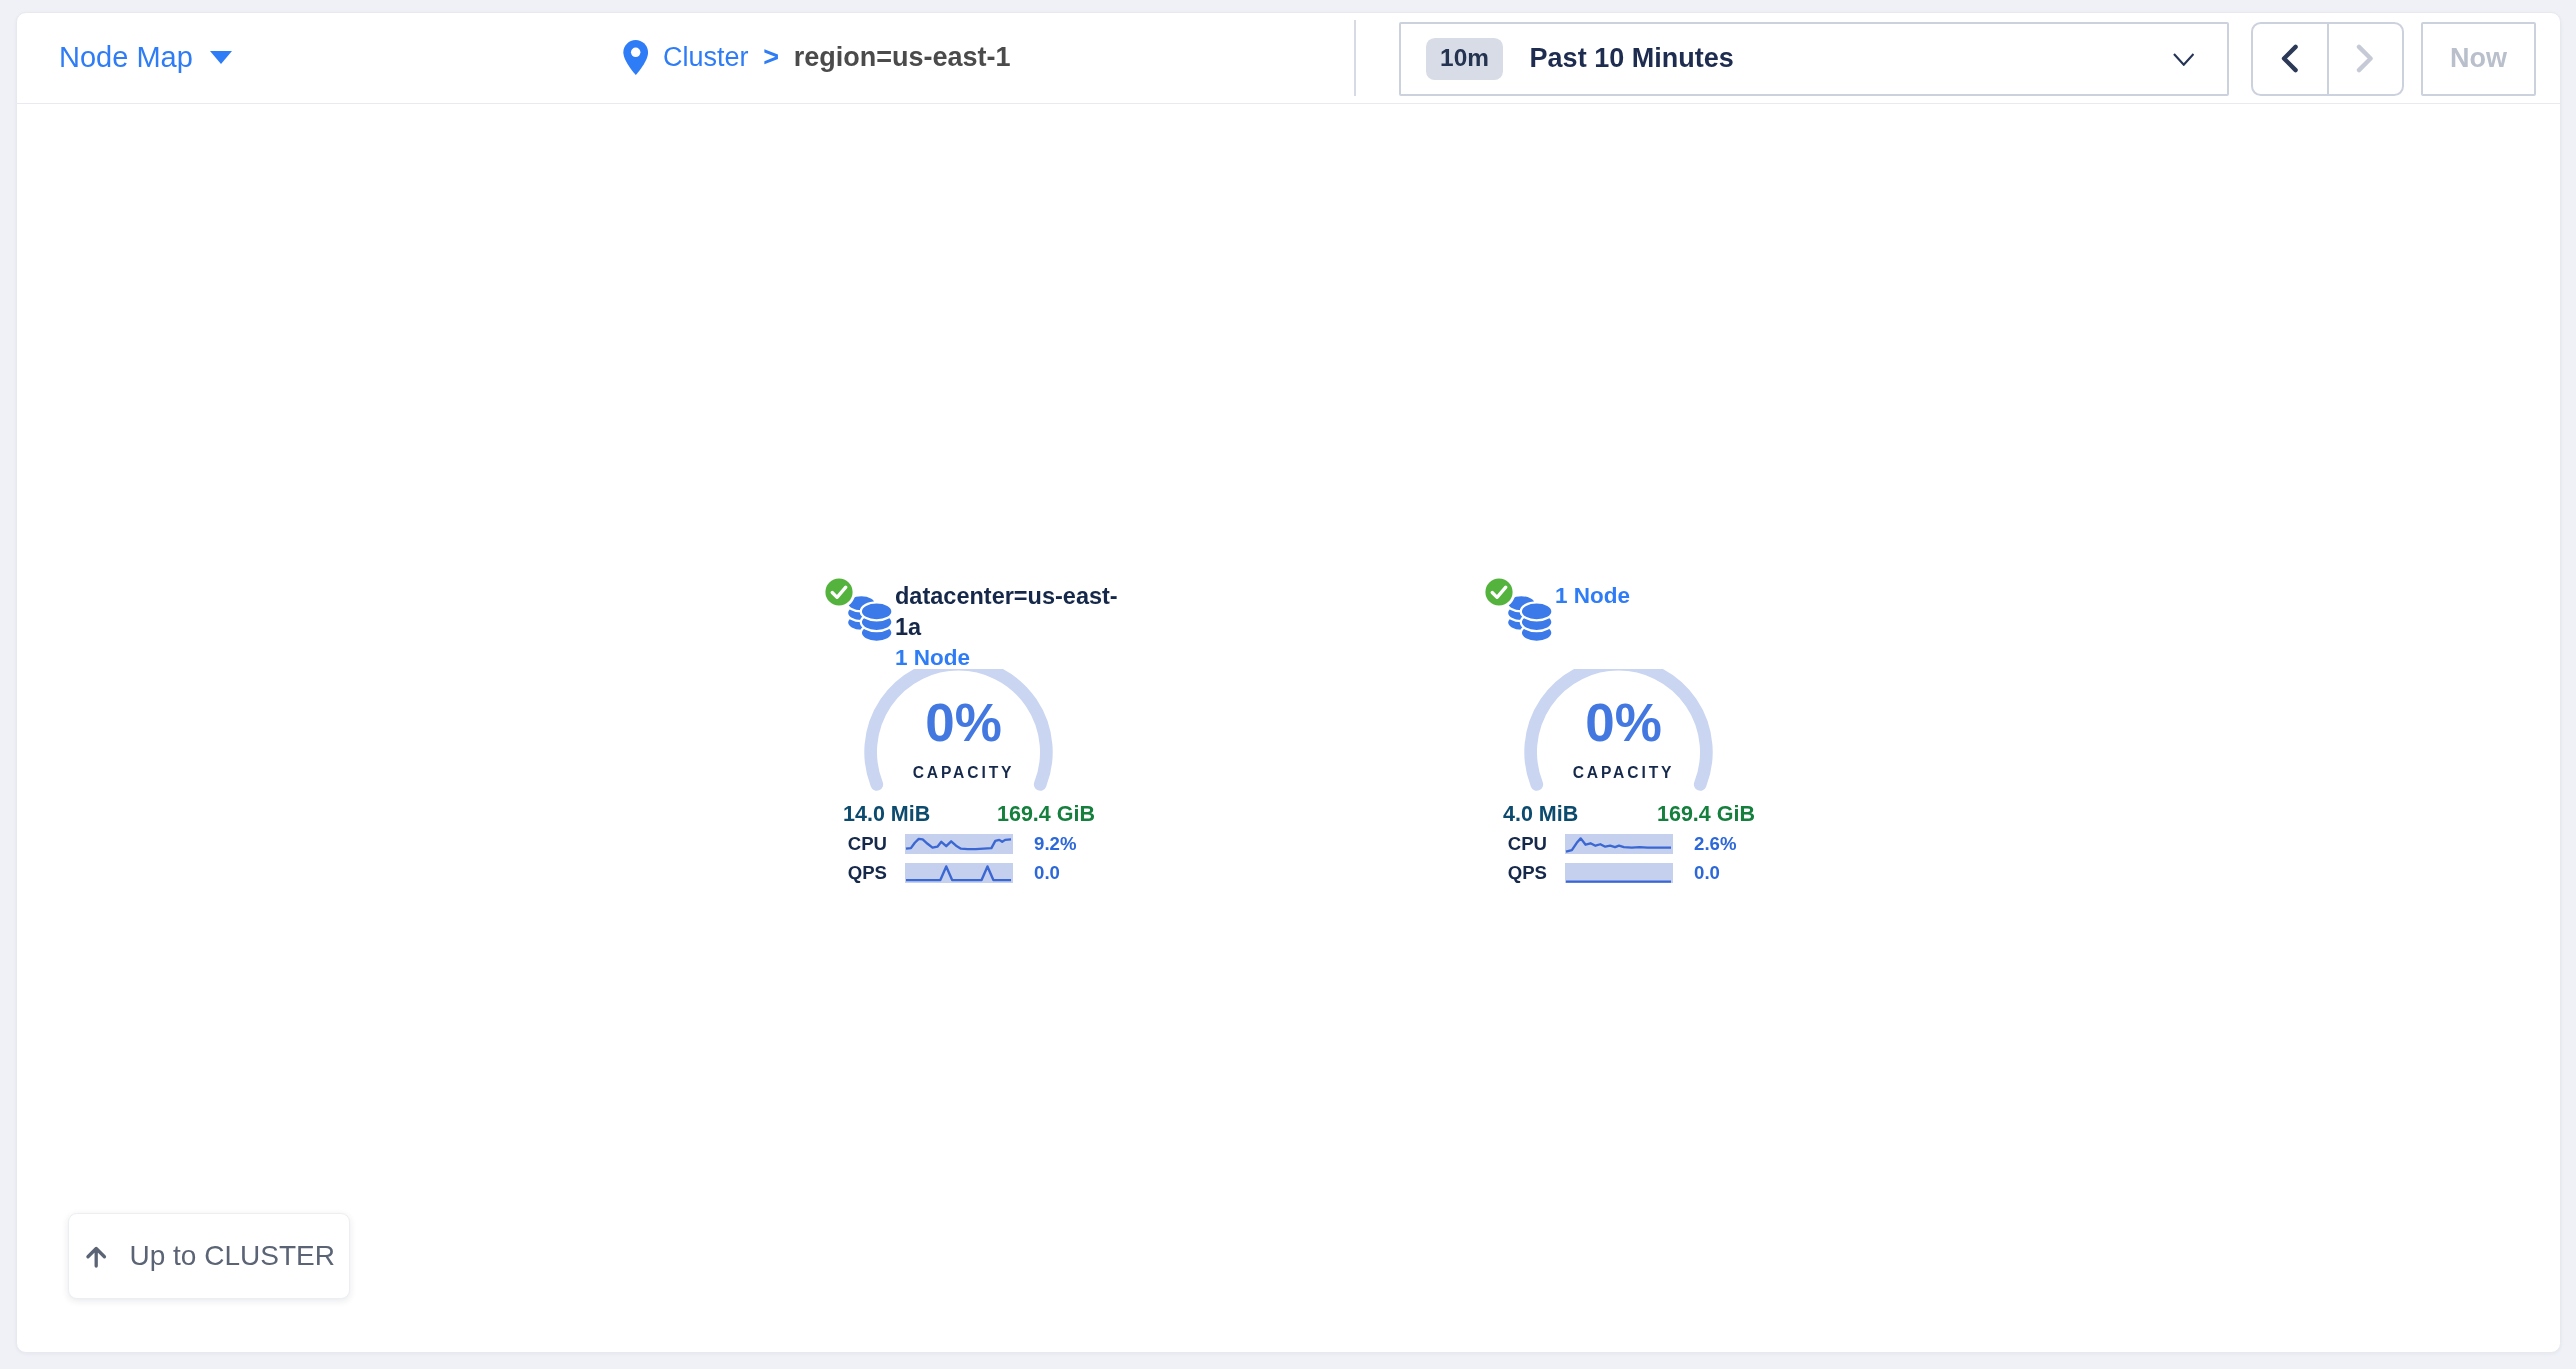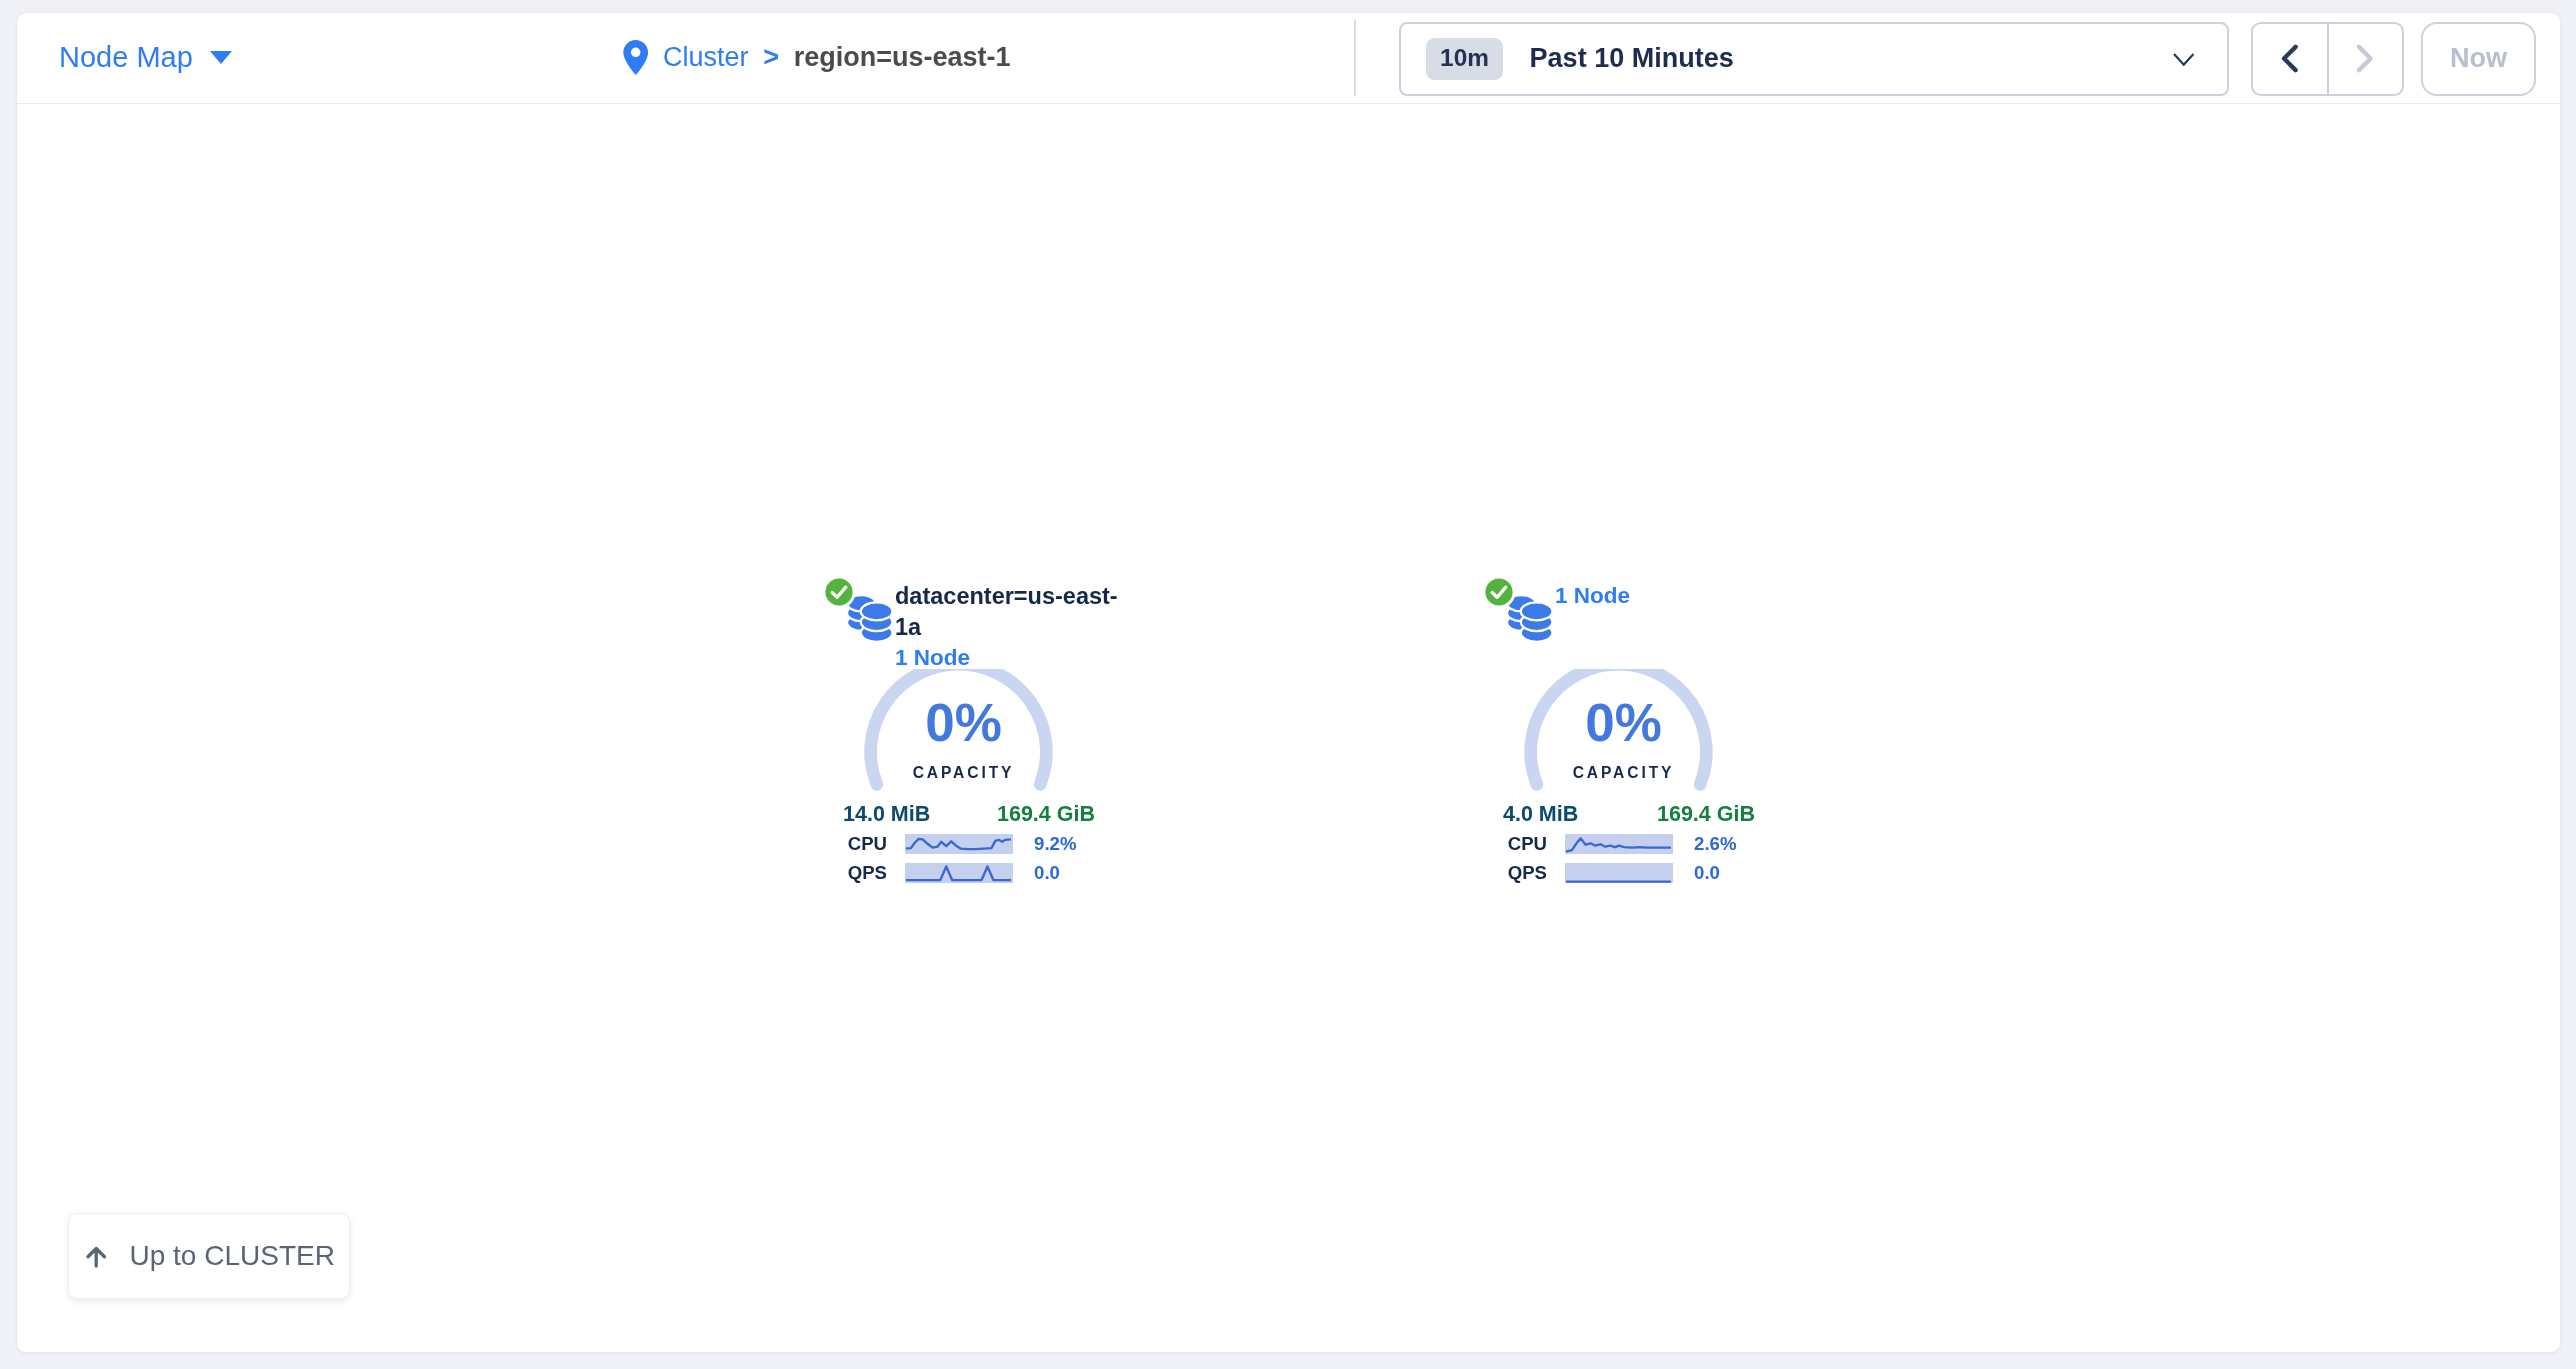--- a/index.html
+++ b/index.html
@@ -35,41 +35,41 @@
     display:flex; align-items:center; gap:14.7px; font-size:27px;
   }
   .breadcrumb .link { color:#2e7cf6; cursor:pointer;text-align:right; }
   .breadcrumb .sep { color:#2e7cf6; font-weight:600; }
   .breadcrumb .current { color:#4b4b4b; font-weight:600; }
   .hdr-divider {
     position:absolute; left:1354px; top:19.6px; width:2px; height:76px; background:#d7dae3;
   }
   .time-select {
     position:absolute; left:1399px; top:21.5px; width:830px; height:74px;
-    border:2px solid #ccd1de; border-radius:8px; background:#fff;
+    border:2px solid #ccd1de; border-radius:2px; background:#fff;
     display:flex; align-items:center; padding:0 25.4px; gap:27px; cursor:pointer;
   }
   .range-badge {
     background:#d8dce7; color:#24334f; font-weight:700; font-size:24.4px;
     border-radius:8.8px; padding:8.8px 13.7px; line-height:1;
   }
   .range-label { font-size:27px; font-weight:600; color:#1d2c4f; }
   .time-select .chev { position:absolute; right:33px; top:29px; }
   .nav-group {
     position:absolute; left:2251px; top:21.5px; width:153px; height:74px;
     border:2px solid #ccd1de; border-radius:9.8px; display:flex; background:#fff;
   }
   .nav-btn {
     flex:1; display:flex; align-items:center; justify-content:center;
     background:none; border:none; cursor:pointer;
   }
   .nav-btn + .nav-btn { border-left:2px solid #ccd1de; }
   .now-btn {
     position:absolute; left:2421px; top:21.5px; width:115px; height:74px;
-    border:2px solid #ccd1de; border-radius:16px; background:#fff;
+    border:2px solid #ccd1de; border-radius:2px; background:#fff;
     font-family:inherit; font-size:27px; font-weight:700; color:#b9bfcb; cursor:pointer;
   }
   
   .dc { position:absolute; top:567px; width:323px; height:328px; cursor:pointer; }
   .dc-a { left:802px; }
   .dc-b { left:1462px; }
   .db-icon { position:absolute; left:43px; top:23.5px; }
   .check-badge { position:absolute; left:19.6px; top:7.8px; }
   .dc-titles { position:absolute; left:93px; top:13.7px; }
   .dc-name { font-size:23.5px; font-weight:700; color:#152849; line-height:31px; }

